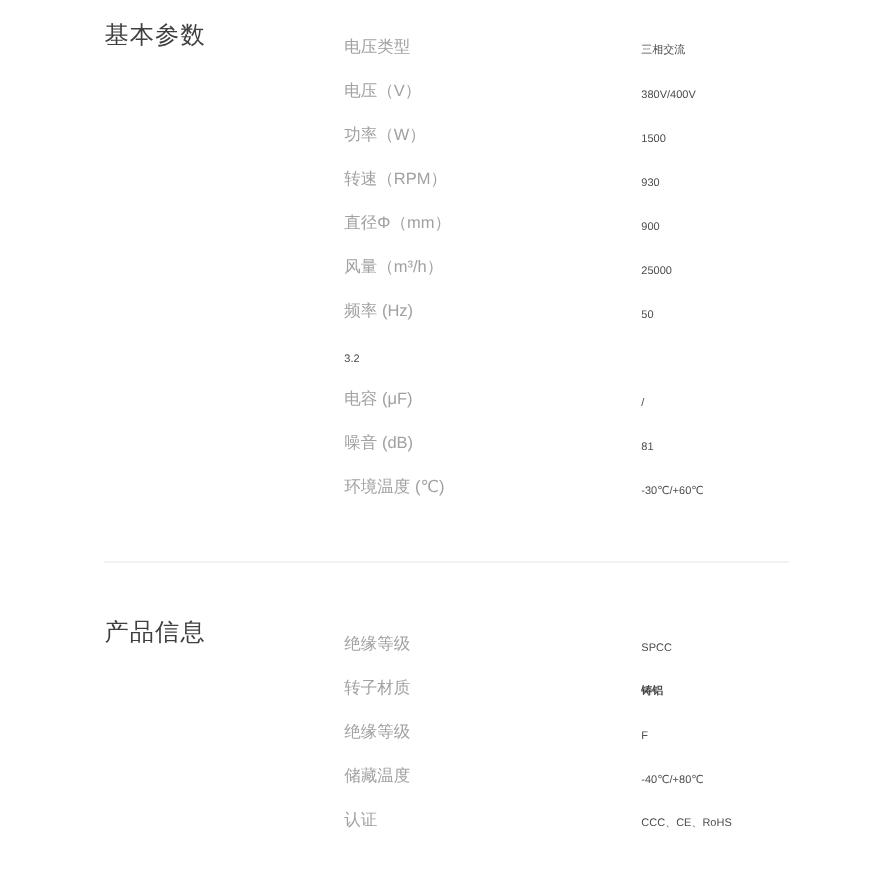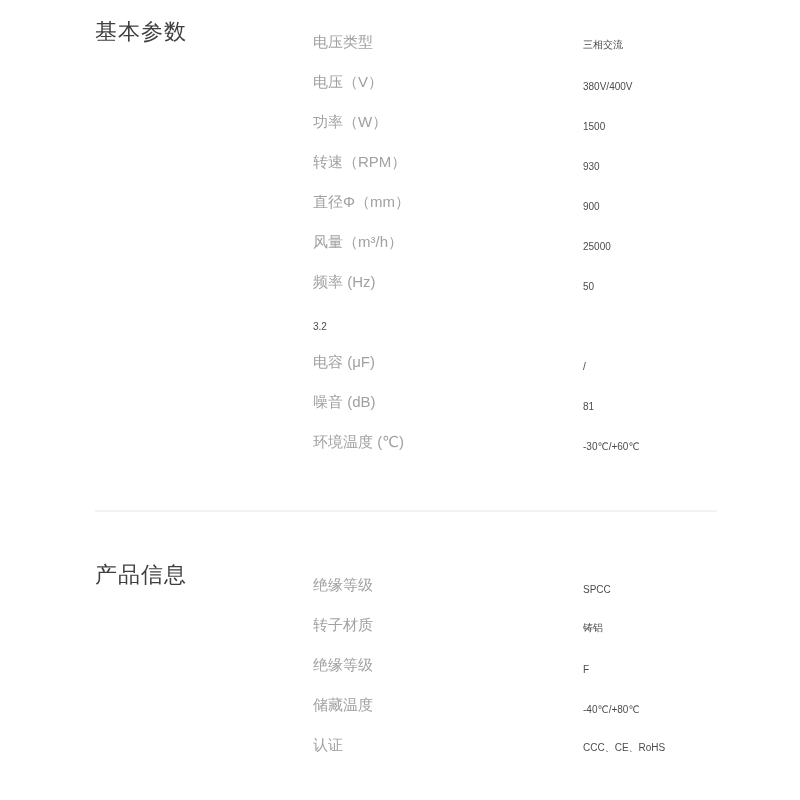--- a/index.html
+++ b/index.html
@@ -44,21 +44,21 @@
     font-weight: 400;
     white-space: nowrap;
   }
   .row-value {
     font-size: 10px;
     color: #4c4c4c;
     font-weight: 400;
     white-space: nowrap;
   }
   .row-value.bold {
-    font-weight: 400;
+    font-weight: 700;
     color: #444444;
   }
   .divider {
     height: 2px;
     background: #f2f2f2;
     margin: 58px 0 43px 0;
   }
 </style>
 </head>
 <body>

